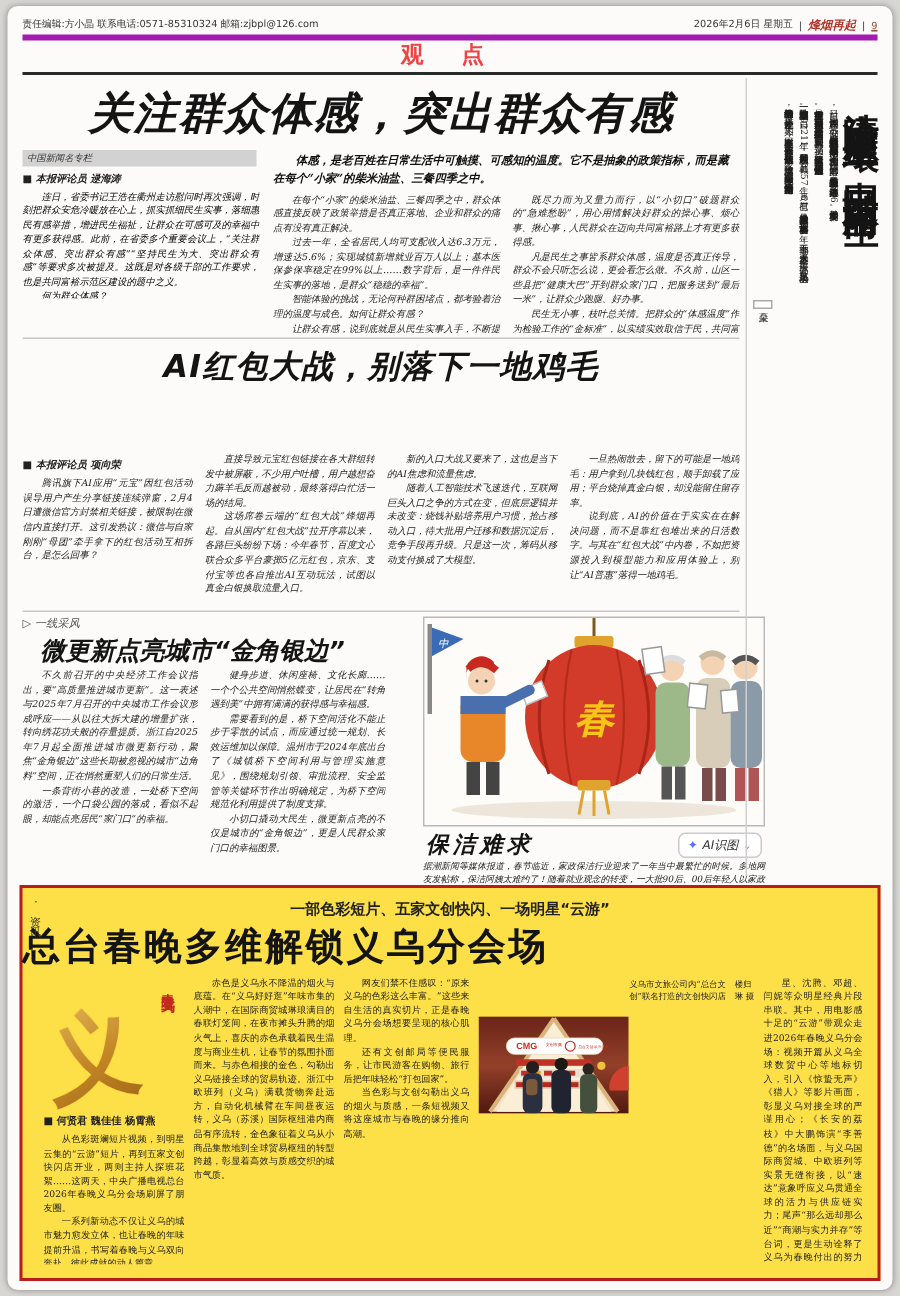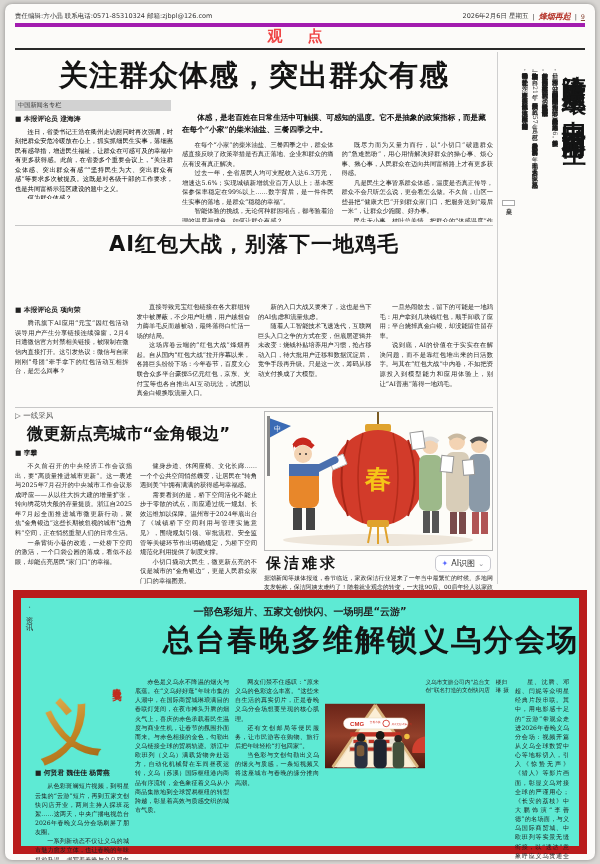--- a/index.html
+++ b/index.html
@@ -16,38 +16,38 @@
   .secbar{position:absolute;left:10px;right:10px;top:20px;height:24px;text-align:center;border-bottom:2px solid #2a2a2a;}
   .secbar .sec{font-family:"DejaVu Sans",sans-serif;font-weight:700;font-size:15px;letter-spacing:10px;color:#ef4444;line-height:24px;}
   
   .h-sans{font-family:"DejaVu Sans","Liberation Sans",sans-serif;font-weight:700;color:#141414;}
   .cols{display:flex;gap:8px;}
   .col{flex:1;font-size:6.3px;line-height:1.52;color:#1d1d1d;text-align:justify;overflow:hidden;}
   .para{margin:0;text-indent:2em;}
   .byline{font-family:"DejaVu Sans",sans-serif;font-weight:700;font-size:6.8px;color:#222;margin:3px 0;}
   .divider{border:none;border-top:1px solid #c7c7c7;margin:3px 0;}
   
-  .left-main{position:absolute;left:10px;top:48px;width:478px;height:532px;}
+  .left-main{position:absolute;left:10px;top:48px;width:478px;height:532px;font-style:italic;}
   .a1-headline{font-size:29px;text-align:center;letter-spacing:1px;margin:4px 0 2px;}
   .a1-row{display:flex;gap:9px;height:122px;margin-top:4px;}
   .a1-c1{width:158px;flex:none;}
   .tag-small{background:#d2d2d2;color:#333;font-family:"DejaVu Sans",sans-serif;font-size:6.2px;
              padding:1px 3px;display:block;width:150px;}
   .tag-big{margin-top:2px;height:21px;line-height:21px;text-align:center;font-size:15px;letter-spacing:4px;
            font-family:"DejaVu Sans",sans-serif;font-weight:700;color:#2b2b2b;
            background:repeating-linear-gradient(45deg,#c6c6c6 0 2px,#d8d8d8 2px 4px);}
   .a1-c1 .body{font-size:6.3px;line-height:1.5;text-align:justify;overflow:hidden;height:72px;}
   .a1-right{flex:1;display:flex;flex-direction:column;}
-  .lead{font-weight:700;font-size:7.6px;line-height:1.55;text-indent:2em;color:#111;margin:12px 0 4px;}
+  .lead{font-weight:700;font-size:7.6px;line-height:1.55;text-indent:2em;color:#111;margin:1px 0 4px;}
   .a1-right .cols{flex:1;overflow:hidden;}
   
   .ai-headline{font-size:21px;text-align:center;letter-spacing:1px;margin:4px 0 4px;}
   .ai-cols{height:102px;margin-top:44px;}
   
-  .bottom-row{display:flex;gap:7px;height:226px;margin-top:2px;}
+  .bottom-row{display:flex;gap:25px;height:226px;margin-top:2px;}
   .micro{width:242px;flex:none;}
   .micro-label{font-family:"DejaVu Sans",sans-serif;font-size:7.5px;color:#555;}
   .micro-headline{font-size:16.5px;margin:2px 12px 1px;}
   .micro .cols{height:172px;}
   .cartoon{flex:1;display:flex;flex-direction:column;}
   .cartoon-frame{border:1px solid #b8b8b8;background:#fdfdfb;height:138px;overflow:hidden;}
   .cap-row{display:flex;align-items:center;justify-content:space-between;margin:3px 2px 1px;}
   .cap-title{font-size:15px;letter-spacing:3px;}
   .ai-btn{display:flex;align-items:center;gap:3px;border:1px solid #c9c9cf;border-radius:5px;background:#fff;
           padding:2px 6px;font-family:"DejaVu Sans",sans-serif;font-size:8px;color:#333;cursor:pointer;}
@@ -57,24 +57,24 @@
   .artist{display:block;text-align:right;font-size:5.9px;color:#222;}
   
   .vert-art{position:absolute;left:492px;top:48px;width:90px;height:532px;border-left:1px solid #cfcfcf;padding-left:4px;}
   .v-head{position:absolute;right:2px;top:4px;height:524px;writing-mode:vertical-rl;font-size:24px;letter-spacing:3px;
           font-family:"DejaVu Sans",sans-serif;font-weight:700;color:#141414;}
   .v-body{position:absolute;left:6px;top:4px;height:524px;width:56px;writing-mode:vertical-rl;
           font-size:6.2px;line-height:1.62;color:#1d1d1d;text-align:justify;overflow:hidden;}
   .v-byline{position:absolute;left:4px;top:148px;writing-mode:vertical-rl;font-size:6.5px;color:#444;
             border:1px solid #aaa;padding:2px 1px;background:#fff;}
   
-  .newsbox{position:absolute;left:8px;right:8px;top:586px;bottom:6px;border:8px solid #b91c1c;background:#5eead4;}
+  .newsbox{position:absolute;left:8px;right:8px;top:586px;bottom:6px;border:2px solid #b91c1c;background:#fde047;}
   .side-label{position:absolute;left:3px;top:8px;writing-mode:vertical-rl;font-size:7.5px;color:#333;letter-spacing:2px;}
   .kicker{text-align:center;font-family:"DejaVu Sans",sans-serif;font-weight:700;font-size:10px;color:#222;margin-top:7px;}
-  .cw-headline{text-align:right;font-size:30px;letter-spacing:2px;margin:1px 0 16px;}
+  .cw-headline{text-align:left;font-size:25px;letter-spacing:2px;margin:1px 0 4px;}
   .cw-row{display:flex;gap:6px;margin:0 10px 0 14px;height:192px;}
   .cw-c{font-size:6.1px;line-height:1.5;color:#1d1d1d;text-align:justify;overflow:hidden;}
   .cw-c1{width:94px;flex:none;display:flex;flex-direction:column;}
   .cw-c2{width:94px;flex:none;}
   .cw-c3{width:84px;flex:none;}
   .cw-photo{width:184px;flex:none;display:flex;}
   .cw-c5{flex:1;}
   .logo{position:relative;height:92px;}
   .logo-char{position:absolute;left:2px;top:6px;font-size:62px;font-family:"DejaVu Serif",serif;font-weight:700;
              transform:rotate(-8deg);background:linear-gradient(160deg,#f6d87a,#c8892b 55%,#8f5a14);
@@ -160,21 +160,20 @@
 
     <hr class="divider">
 
     <div class="bottom-row">
       <div class="micro">
         <div class="micro-label">
           <span>▷</span>
           <span>一线采风</span>
         </div>
         <div class="micro-headline h-sans">微更新点亮城市“金角银边”</div>
-        <div class="byline">■ 李攀</div>
         <div class="cols">
           <div class="col">
               <p class="para">不久前召开的中央经济工作会议指出，要“高质量推进城市更新”。这一表述与2025年7月召开的中央城市工作会议形成呼应——从以往大拆大建的增量扩张，转向绣花功夫般的存量提质。浙江自2025年7月起全面推进城市微更新行动，聚焦“金角银边”这些长期被忽视的城市“边角料”空间，正在悄然重塑人们的日常生活。</p>
               <p class="para">一条背街小巷的改造，一处桥下空间的激活，一个口袋公园的落成，看似不起眼，却能点亮居民“家门口”的幸福。</p>
             </div>
           <div class="col">
               <p class="para">健身步道、休闲座椅、文化长廊……一个个公共空间悄然蝶变，让居民在“转角遇到美”中拥有满满的获得感与幸福感。</p>
               <p class="para">需要看到的是，桥下空间活化不能止步于零散的试点，而应通过统一规划、长效运维加以保障。温州市于2024年底出台了《城镇桥下空间利用与管理实施意见》，围绕规划引领、审批流程、安全监管等关键环节作出明确规定，为桥下空间规范化利用提供了制度支撑。</p>
               <p class="para">小切口撬动大民生，微更新点亮的不仅是城市的“金角银边”，更是人民群众家门口的幸福图景。</p>
             </div>

